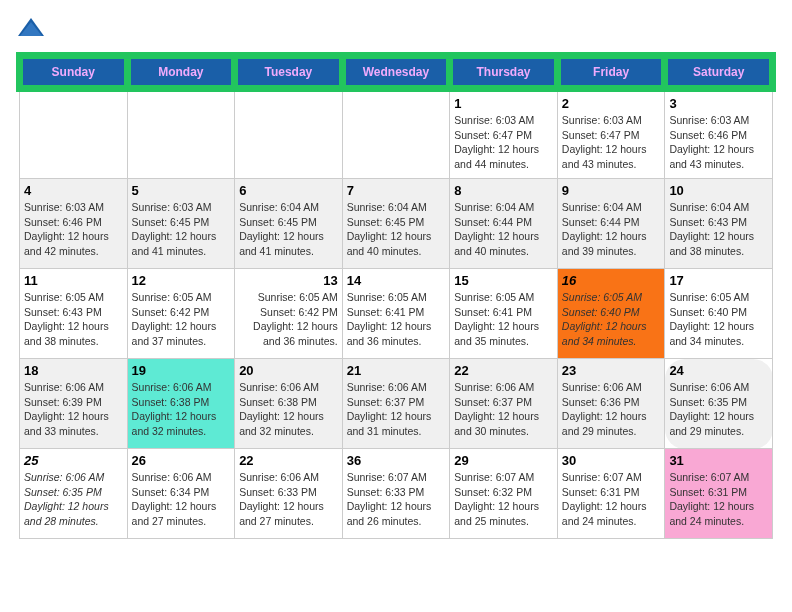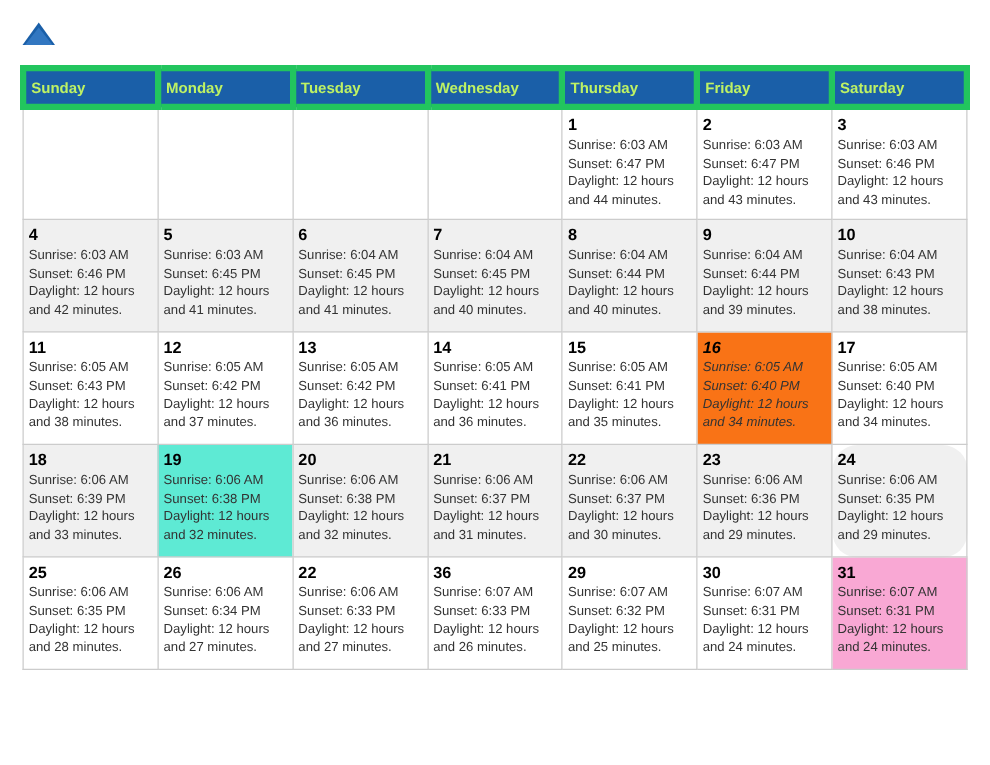--- a/index.html
+++ b/index.html
@@ -47,24 +47,24 @@
       font-size: 16px;
       color: #333;
     }
     .calendar-table {
       width: 100%;
       border-collapse: collapse;
       font-size: 11px;
     }
     .calendar-table th {
       background: #1a5fa8;
-      color: #bef264;
+      color: #f0abfc;
       padding: 6px 4px;
-      text-align: left;
-      border: 5px solid #22c55e;
+      text-align: center;
+      border: 7px solid #22c55e;
       font-size: 12px;
     }
     .calendar-table td {
       border: 1px solid #ccc;
       vertical-align: top;
       padding: 4px;
       height: 90px;
       width: calc(100% / 7);
     }
     .day-number {
@@ -205,21 +205,21 @@
 Daylight: 12 hours
 and 38 minutes.</div>
         </td>
         <td style="background: rgb(255, 255, 255); margin-left: 33px;">
           <div class="day-number">12</div>
           <div class="day-info" style="white-space: pre-line;">Sunrise: 6:05 AM
 Sunset: 6:42 PM
 Daylight: 12 hours
 and 37 minutes.</div>
         </td>
-        <td style="background: rgb(255, 255, 255);">
+        <td style="background: rgb(255, 255, 255); text-align: right;">
           <div class="day-number">13</div>
           <div class="day-info" style="white-space: pre-line;">Sunrise: 6:05 AM
 Sunset: 6:42 PM
 Daylight: 12 hours
 and 36 minutes.</div>
         </td>
         <td style="background: rgb(255, 255, 255);">
           <div class="day-number">14</div>
           <div class="day-info" style="white-space: pre-line;">Sunrise: 6:05 AM
 Sunset: 6:41 PM
@@ -293,21 +293,21 @@
         </td>
         <td style="background: rgb(240, 240, 240); border-radius: 20px;">
           <div class="day-number">24</div>
           <div class="day-info" style="white-space: pre-line;">Sunrise: 6:06 AM
 Sunset: 6:35 PM
 Daylight: 12 hours
 and 29 minutes.</div>
         </td>
       </tr>
       <tr>
-        <td style="background: rgb(255, 255, 255);">
+        <td style="background: rgb(255, 255, 255); font-style: italic;">
           <div class="day-number">25</div>
           <div class="day-info" style="white-space: pre-line;">Sunrise: 6:06 AM
 Sunset: 6:35 PM
 Daylight: 12 hours
 and 28 minutes.</div>
         </td>
         <td style="background: rgb(255, 255, 255);">
           <div class="day-number">26</div>
           <div class="day-info" style="white-space: pre-line;">Sunrise: 6:06 AM
 Sunset: 6:34 PM

